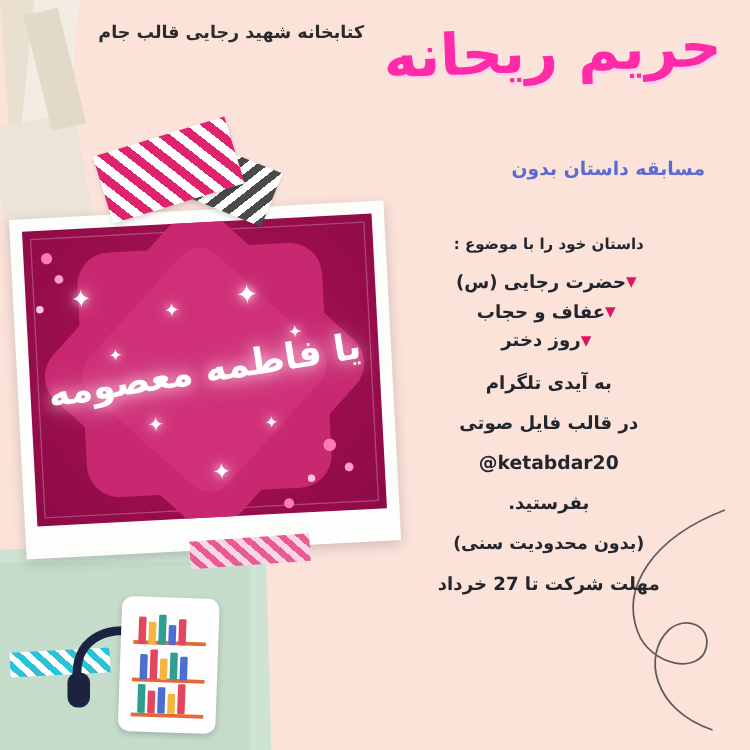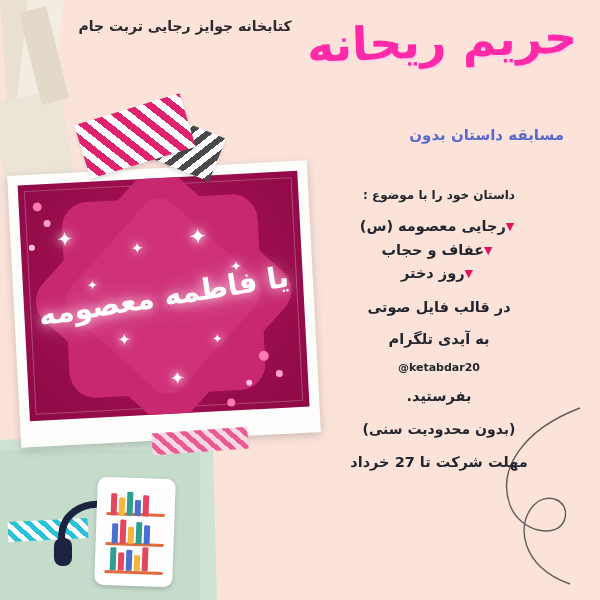--- a/index.html
+++ b/index.html
@@ -319,21 +319,21 @@
     margin-right: 4px;
     vertical-align: 1px;
   }
   .para {
     margin: 9px 0;
     font-size: 14.5px;
     font-weight: bold;
   }
   .handle {
     margin: 8px 0 0 0;
-    font-size: 11px;
+    font-size: 15px;
     font-weight: bold;
     direction: ltr;
     unicode-bidi: embed;
   }
   .note {
     margin-top: 11px;
     font-size: 14px;
     font-weight: bold;
   }
   .deadline {
@@ -372,21 +372,21 @@
   <div class="paper-strip strip-d"></div>
 
   <div class="mint-sheet"></div>
   <div class="mint-sheet2"></div>
 
   <svg class="swirl" viewBox="0 0 180 190">
     <path d="M178 8 C120 30, 95 70, 108 105 C118 133, 158 140, 163 118 C167 100, 146 92, 133 104
              C112 124, 120 168, 168 184" fill="none" stroke="#3a3a3a" stroke-width="1.4" opacity="0.8"></path>
   </svg>
 
-  <div class="library-line">کتابخانه جوایز رجایی تربت جام</div>
+  <div class="library-line">کتابخانه شهید رجایی قالب جام</div>
 
   <div class="brand">حریم ریحانه</div>
   <div class="subbrand">مسابقه داستان بدون</div>
 
   <div class="polaroid">
     <div class="photo">
       <div class="photo-frame-deco"></div>
       <div class="medallion"></div>
       <div class="medallion2"></div>
       <div class="medallion-inner"></div>
@@ -447,32 +447,32 @@
       <div class="book" style="left:33px; bottom:4px; height:16px; background:#f4b63f;"></div>
       <div class="book" style="left:41px; bottom:4px; height:24px; background:#e4455f;"></div>
     </div>
   </div>
 
   <div class="body-col">
     <div class="lead">داستان خود را با موضوع :</div>
 
     <div class="bullets">
       <div class="bullet-row">
-        <span class="bullet-mark">▼</span><span>رجایی معصومه (س)</span>
+        <span class="bullet-mark">▼</span><span>حضرت رجایی (س)</span>
       </div>
       <div class="bullet-row">
         <span class="bullet-mark">▼</span><span>عفاف و حجاب</span>
       </div>
       <div class="bullet-row">
         <span class="bullet-mark">▼</span><span>روز دختر</span>
       </div>
     </div>
 
+    <div class="para">به آیدی تلگرام</div>
     <div class="para">در قالب فایل صوتی</div>
-    <div class="para">به آیدی تلگرام</div>
     <div class="handle">@ketabdar20</div>
     <div class="para">بفرستید.</div>
     <div class="note">(بدون محدودیت سنی)</div>
     <div class="deadline">مهلت شرکت تا 27 خرداد</div>
   </div>
 
 
 </div>
 
 </body></html>

